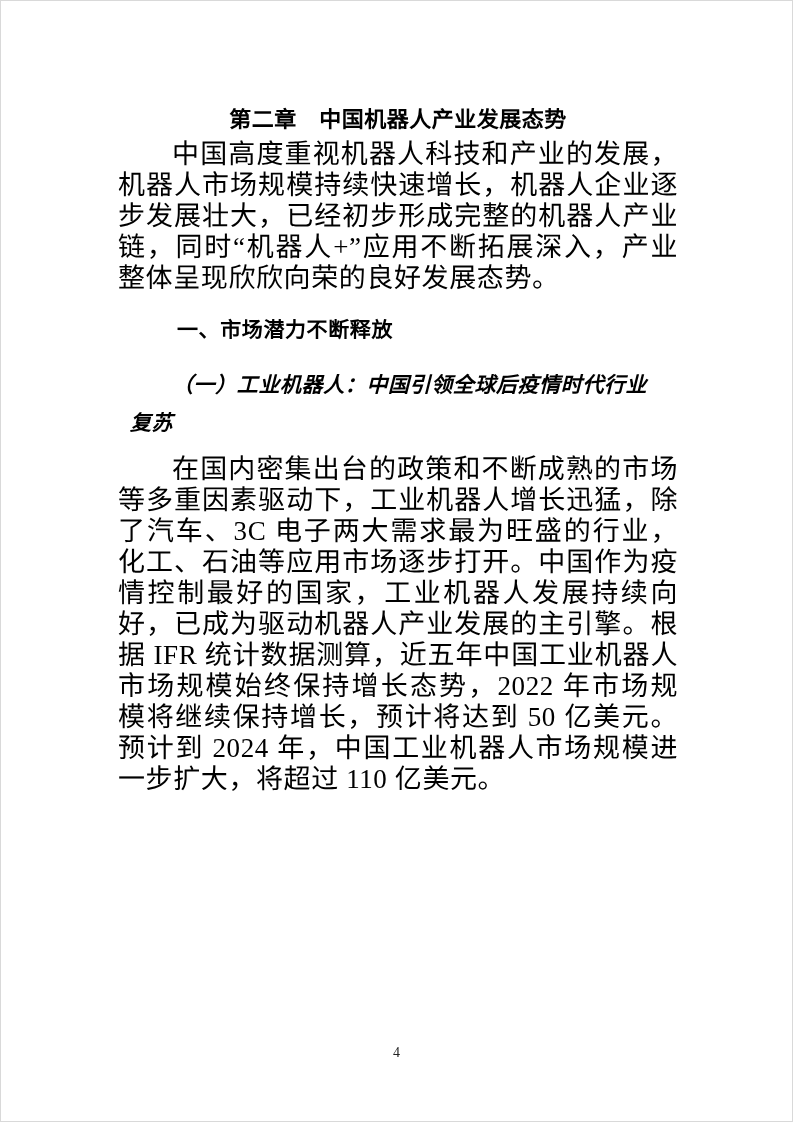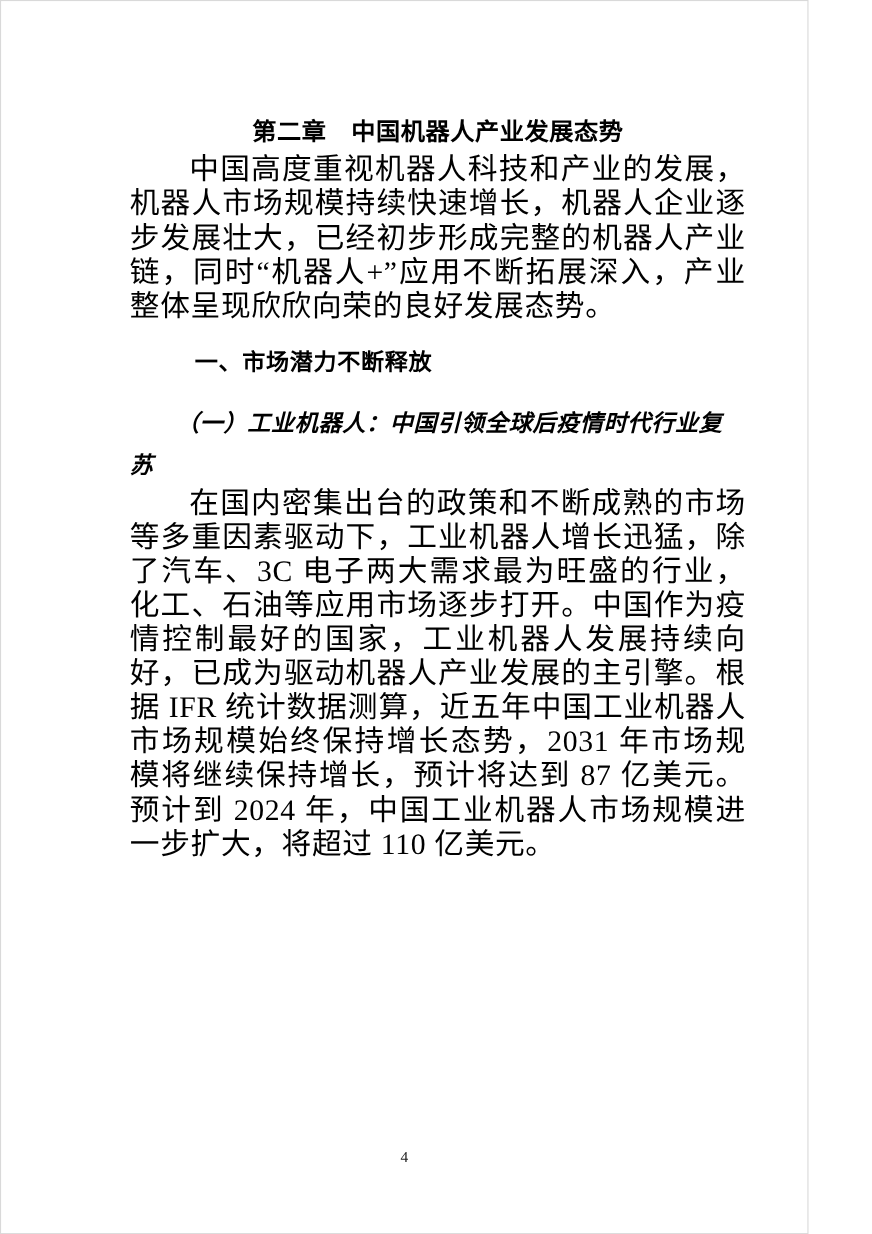--- a/index.html
+++ b/index.html
@@ -2,21 +2,21 @@
 <html lang="zh-CN"><head>
 <meta charset="utf-8">
 <style>
   html, body {
     margin: 0;
     padding: 0;
     background: #ffffff;
   }
   .page {
     position: relative;
-    width: 735px;
+    width: 793px;
     height: 1122px;
     background: #ffffff;
     box-sizing: border-box;
     border: 1px solid #d9d9d9;
     overflow: hidden;
     color: #000000;
     font-family: "Liberation Serif", "DejaVu Serif", serif;
   }
   .content {
     position: absolute;
@@ -53,21 +53,21 @@
     letter-spacing: 0.6px;
     margin: 17px;
   }
   .subsection-heading {
     font-family: "Liberation Serif", "DejaVu Serif", serif;
     font-style: italic;
     font-size: 21px;
     line-height: 38px;
     text-indent: 2em;
     letter-spacing: 0.6px;
-    margin: 0;
+    margin: 12px;
   }
   .page-number {
     position: absolute;
     bottom: 60px;
     left: 0;
     width: 100%;
     text-align: center;
     font-size: 14px;
     line-height: 16px;
     color: #222222;
@@ -80,17 +80,17 @@
   <div class="content">
     <h1 class="chapter-title">第二章　中国机器人产业发展态势</h1>
 
     <p class="para">中国高度重视机器人科技和产业的发展，机器人市场规模持续快速增长，机器人企业逐步发展壮大，已经初步形成完整的机器人产业链，同时“机器人+”应用不断拓展深入，产业整体呈现欣欣向荣的良好发展态势。</p>
 
     <h2 class="section-heading">一、市场潜力不断释放</h2>
 
 
     <h3 class="subsection-heading">（一）工业机器人：中国引领全球后疫情时代行业复苏</h3>
 
-    <p class="para">在国内密集出台的政策和不断成熟的市场等多重因素驱动下，工业机器人增长迅猛，除了汽车、3C 电子两大需求最为旺盛的行业，化工、石油等应用市场逐步打开。中国作为疫情控制最好的国家，工业机器人发展持续向好，已成为驱动机器人产业发展的主引擎。根据 IFR 统计数据测算，近五年中国工业机器人市场规模始终保持增长态势，2031 年市场规模将继续保持增长，预计将达到 87 亿美元。预计到 2024 年，中国工业机器人市场规模进一步扩大，将超过 110 亿美元。</p>
+    <p class="para">在国内密集出台的政策和不断成熟的市场等多重因素驱动下，工业机器人增长迅猛，除了汽车、3C 电子两大需求最为旺盛的行业，化工、石油等应用市场逐步打开。中国作为疫情控制最好的国家，工业机器人发展持续向好，已成为驱动机器人产业发展的主引擎。根据 IFR 统计数据测算，近五年中国工业机器人市场规模始终保持增长态势，2022 年市场规模将继续保持增长，预计将达到 50 亿美元。预计到 2024 年，中国工业机器人市场规模进一步扩大，将超过 110 亿美元。</p>
   </div>
 
   <div class="page-number">4</div>
 </div>
 
 </body></html>

